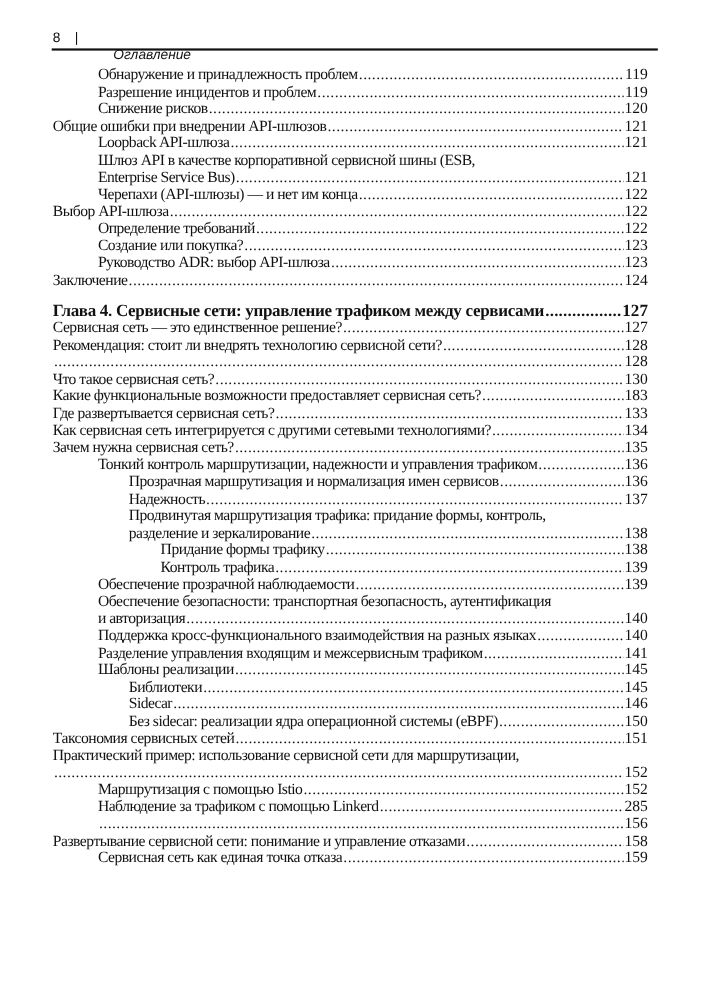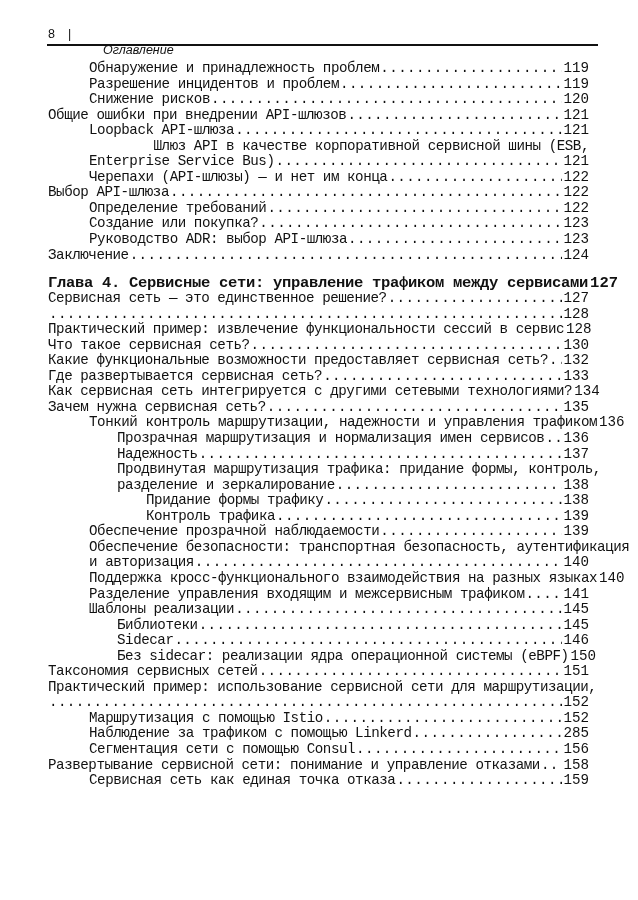--- a/index.html
+++ b/index.html
@@ -7,28 +7,28 @@
     .page-header {
       position: absolute; left: 47px; top: 26px; width: 551px; height: 18px;
       border-bottom: 2px solid #111;
       font-family: "Liberation Sans", sans-serif; font-size: 12.5px;
     }
     .page-header .num { position: absolute; left: 1px; top: 1px; }
     .page-header .sep { position: absolute; left: 21px; top: 1px; }
     .page-header .title { position: absolute; left: 56px; top: 1px; font-style: italic; margin-top: 16px; }
 
     .toc { position: absolute; left: 48px; width: 541px; top: 61px;
-      font-family: Liberation Mono, monospace; font-size: 14.2px; letter-spacing: -0.45px; }
+      font-family: Liberation Serif, serif; font-size: 14.2px; letter-spacing: -0.45px; }
     .entry { position: relative; line-height: 15.55px; height: auto; }
     .entry .row { display: flex; align-items: baseline; white-space: nowrap; }
     .entry .txt { white-space: nowrap; }
     .entry .dots { flex: 1 1 auto; overflow: hidden; white-space: nowrap; letter-spacing: 0.4px; margin: 0 1px; }
     .entry .dots::after { content: "....................................................................................................................................................................................................................................................."; }
     .entry .pg { white-space: nowrap; letter-spacing: 0; }
-    .entry .cont { display: block; white-space: nowrap; text-align: right; }
+    .entry .cont { display: block; white-space: nowrap; }
     .lvl0 { padding-left: 0; }
     .lvl1 { padding-left: 41px; }
     .lvl2 { padding-left: 69px; }
     .lvl3 { padding-left: 98px; text-align: right; }
     .chapter { font-weight: bold; font-size: 15.5px; letter-spacing: -0.3px; margin-top: 12px; line-height: 16px; }
     .chapter .dots { letter-spacing: 0.2px; }
   </style>
 </head>
 <body>
 
@@ -133,43 +133,43 @@
     </div>
     <div class="entry lvl0">
       <div class="row">
         <span class="txt">Сервисная сеть — это единственное решение?</span>
         <span class="dots"></span>
         <span class="pg">127</span>
       </div>
     </div>
     <div class="entry lvl0">
       <div class="row">
+        <span class="txt">Рекомендация: стоит ли внедрять технологию сервисной сети?</span>
         <span class="dots"></span>
         <span class="pg">128</span>
       </div>
     </div>
     <div class="entry lvl0">
       <div class="row">
-        <span class="txt">Практический пример: извлечение функциональности сессий в сервис</span>
         <span class="dots"></span>
         <span class="pg">128</span>
       </div>
     </div>
     <div class="entry lvl0">
       <div class="row">
         <span class="txt">Что такое сервисная сеть?</span>
         <span class="dots"></span>
         <span class="pg">130</span>
       </div>
     </div>
     <div class="entry lvl0">
       <div class="row">
         <span class="txt">Какие функциональные возможности предоставляет сервисная сеть?</span>
         <span class="dots"></span>
-        <span class="pg">132</span>
+        <span class="pg">183</span>
       </div>
     </div>
     <div class="entry lvl0">
       <div class="row">
         <span class="txt">Где развертывается сервисная сеть?</span>
         <span class="dots"></span>
         <span class="pg">133</span>
       </div>
     </div>
     <div class="entry lvl0">
@@ -309,21 +309,20 @@
     </div>
     <div class="entry lvl1">
       <div class="row">
         <span class="txt">Наблюдение за трафиком с помощью Linkerd</span>
         <span class="dots"></span>
         <span class="pg">285</span>
       </div>
     </div>
     <div class="entry lvl1">
       <div class="row">
-        <span class="txt">Сегментация сети с помощью Consul</span>
         <span class="dots"></span>
         <span class="pg">156</span>
       </div>
     </div>
     <div class="entry lvl0">
       <div class="row">
         <span class="txt">Развертывание сервисной сети: понимание и управление отказами</span>
         <span class="dots"></span>
         <span class="pg">158</span>
       </div>

